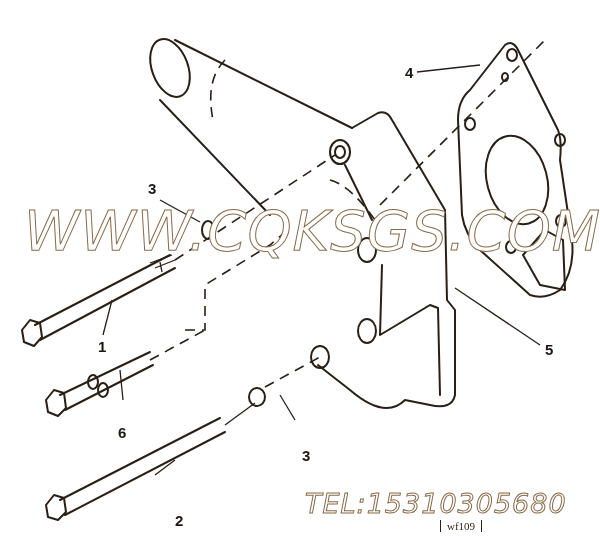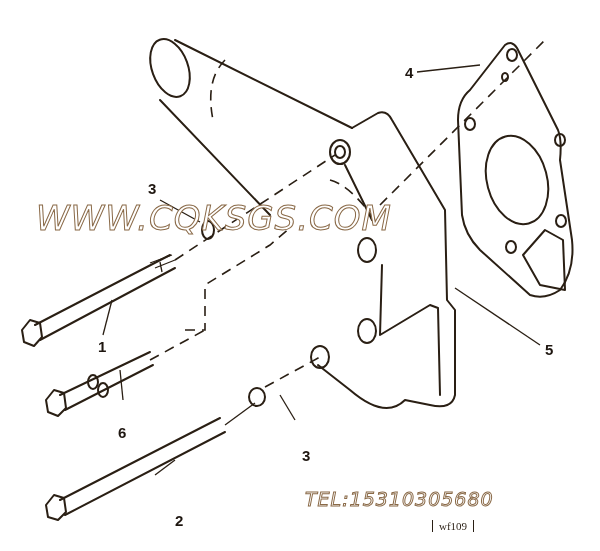--- a/index.html
+++ b/index.html
@@ -3,21 +3,21 @@
 <meta charset="utf-8">
 <style>
   html,body{margin:0;padding:0;background:#ffffff;}
   #canvas{position:relative;width:600px;height:551px;overflow:hidden;background:#ffffff;font-family:"Liberation Sans",sans-serif;}
   svg{position:absolute;left:0;top:0;}
   .ln{fill:none;stroke:#2a1f14;stroke-width:2;stroke-linecap:round;stroke-linejoin:round;}
   .dash{fill:none;stroke:#2a1f14;stroke-width:1.6;stroke-dasharray:10 7;}
   .thin{fill:none;stroke:#2a1f14;stroke-width:1.3;}
   .callout{position:absolute;font-weight:bold;font-size:15px;color:#1e1610;}
   .wm{position:absolute;font-family:"DejaVu Sans",sans-serif;font-style:italic;color:#ffffff;-webkit-text-stroke:1px #8a6a48;letter-spacing:1px;white-space:nowrap;}
-  .tag{position:absolute;font-family:"Liberation Serif",serif;font-size:11px;color:#2a1f14;border-left:1.5px solid #2a1f14;border-right:1.5px solid #2a1f14;padding:0 6px;}
+  .tag{position:absolute;font-family:"Liberation Serif",serif;font-size:11px;color:#2a1f14;border-left:1.5px solid #2a1f14;border-right:1.5px solid #2a1f14;padding:0 6px;margin-left:8px;}
 </style>
 </head>
 <body>
 
 <div id="canvas">
   <svg width="600" height="551" viewBox="0 0 600 551">
 
     <g>
       <path class="ln" d="M505,45 Q512,40 517,48 L558,130 Q562,140 560,160 L572,240 Q575,270 560,290 Q545,300 530,295 L480,250 Q465,235 462,215 L458,120 Q458,100 470,90 Z"></path>
       <ellipse class="ln" cx="512" cy="55" rx="5" ry="6"></ellipse>
@@ -87,15 +87,15 @@
   <span class="callout" style="left:148px;top:180px">3</span>
   <span class="callout" style="left:405px;top:64px">4</span>
   <span class="callout" style="left:545px;top:341px">5</span>
   <span class="callout" style="left:98px;top:338px">1</span>
   <span class="callout" style="left:118px;top:424px">6</span>
   <span class="callout" style="left:302px;top:447px">3</span>
   <span class="callout" style="left:175px;top:512px">2</span>
 
   <span class="tag" style="left:432px;top:520px">wf109</span>
 
-  <span class="wm" style="left:36px;top:198px;font-size:34px">WWW.CQKSGS.COM</span>
-  <span class="wm" style="left:305px;top:488px;font-size:19px">TEL:15310305680</span>
+  <span class="wm" style="left:24px;top:198px;font-size:56px">WWW.CQKSGS.COM</span>
+  <span class="wm" style="left:305px;top:488px;font-size:27px">TEL:15310305680</span>
 </div>
 
 </body></html>

